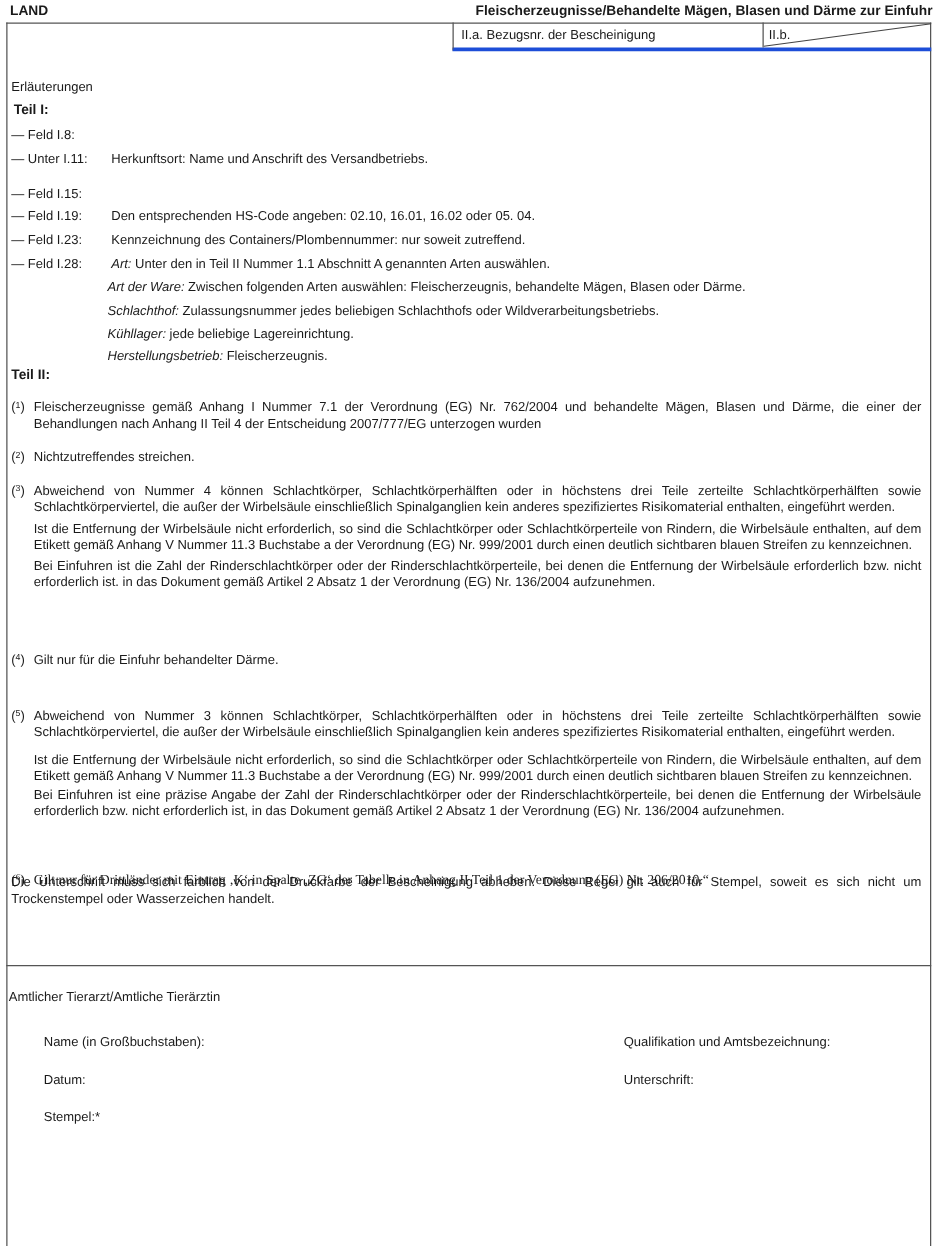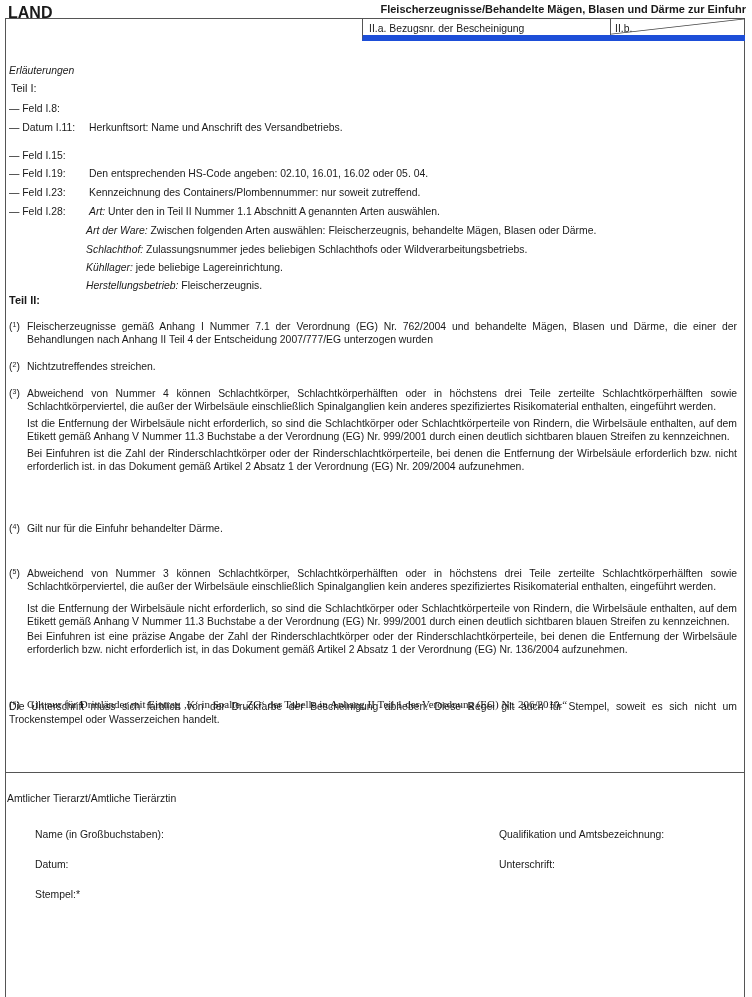--- a/index.html
+++ b/index.html
@@ -15,21 +15,21 @@
       font-family: "Liberation Sans", "DejaVu Sans", sans-serif;
       color: #1a1a1a;
       font-size: 10.4px;
       line-height: 1.25;
     }
     .hdr-left {
       position: absolute;
       left: 8px;
       top: 3px;
       font-weight: bold;
-      font-size: 16px;
+      font-size: 11px;
     }
     .hdr-right {
       position: absolute;
       right: 6px;
       top: 3px;
       font-weight: bold;
       font-size: 11px;
     }
     .frame {
       position: absolute;
@@ -41,21 +41,21 @@
       border-right: 1.5px solid #555;
       border-top: 1.5px solid #555;
       box-sizing: border-box;
     }
     .ref-box {
       position: absolute;
       left: 362px;
       top: 18px;
       width: 383px;
       height: 23px;
-      border-bottom: 6px solid #1d4ed8;
+      border-bottom: 3px solid #1d4ed8;
       border-left: 1px solid #555;
       box-sizing: border-box;
       display: flex;
     }
     .ref-a {
       width: 248px;
       border-right: 1px solid #555;
       padding: 4px 6px;
       box-sizing: border-box;
       font-size: 10.4px;
@@ -74,31 +74,30 @@
       width: 100%;
       height: 100%;
     }
     .content {
       position: absolute;
       left: 9px;
       top: 64px;
       width: 730px;
     }
     .erl {
-      font-style: italic;
       position: absolute;
       left: 0;
       top: 0;
       text-align: right;
     }
     .teil1 {
       position: absolute;
       left: 2px;
       top: 18px;
-      font-weight: normal;
+      font-weight: bold;
       font-size: 11px;
     }
     .feld {
       position: absolute;
       left: 0;
       width: 728px;
       display: flex;
     }
     .feld .fl {
       width: 80px;
@@ -195,21 +194,21 @@
 </div>
 
 <div class="content">
   <div class="erl">Erläuterungen</div>
   <div class="teil1">Teil I:</div>
 
   <div class="feld" style="top:38px;">
     <span class="fl">— Feld I.8:</span>
   </div>
   <div class="feld" style="top:57px;">
-    <span class="fl">— Datum I.11:</span>
+    <span class="fl">— Unter I.11:</span>
     <span class="ft">Herkunftsort: Name und Anschrift des Versandbetriebs.</span>
   </div>
   <div class="feld" style="top:85px;">
     <span class="fl">— Feld I.15:</span>
   </div>
   <div class="feld" style="top:103px;">
     <span class="fl">— Feld I.19:</span>
     <span class="ft">Den entsprechenden HS-Code angeben: 02.10, 16.01, 16.02 oder 05. 04.</span>
   </div>
   <div class="feld" style="top:122px;">
@@ -248,21 +247,21 @@
     <div class="fb">
       <p>Nichtzutreffendes streichen.</p>
     </div>
   </div>
 
   <div class="fn" style="top:323px;">
     <span class="fm">(<sup>3</sup>)</span>
     <div class="fb">
       <p>Abweichend von Nummer 4 können Schlachtkörper, Schlachtkörperhälften oder in höchstens drei Teile zerteilte Schlachtkörperhälften sowie Schlachtkörperviertel, die außer der Wirbelsäule einschließlich Spinalganglien kein anderes spezifiziertes Risikomaterial enthalten, eingeführt werden.</p>
       <p>Ist die Entfernung der Wirbelsäule nicht erforderlich, so sind die Schlachtkörper oder Schlachtkörperteile von Rindern, die Wirbelsäule enthalten, auf dem Etikett gemäß Anhang V Nummer 11.3 Buchstabe a der Verordnung (EG) Nr. 999/2001 durch einen deutlich sichtbaren blauen Streifen zu kennzeichnen.</p>
-      <p>Bei Einfuhren ist die Zahl der Rinderschlachtkörper oder der Rinderschlachtkörperteile, bei denen die Entfernung der Wirbelsäule erforderlich bzw. nicht erforderlich ist. in das Dokument gemäß Artikel 2 Absatz 1 der Verordnung (EG) Nr. 209/2004 aufzunehmen.</p>
+      <p>Bei Einfuhren ist die Zahl der Rinderschlachtkörper oder der Rinderschlachtkörperteile, bei denen die Entfernung der Wirbelsäule erforderlich bzw. nicht erforderlich ist. in das Dokument gemäß Artikel 2 Absatz 1 der Verordnung (EG) Nr. 136/2004 aufzunehmen.</p>
     </div>
   </div>
 
   <div class="fn" style="top:458px;">
     <span class="fm">(<sup>4</sup>)</span>
     <div class="fb">
       <p>Gilt nur für die Einfuhr behandelter Därme.</p>
     </div>
   </div>
 

